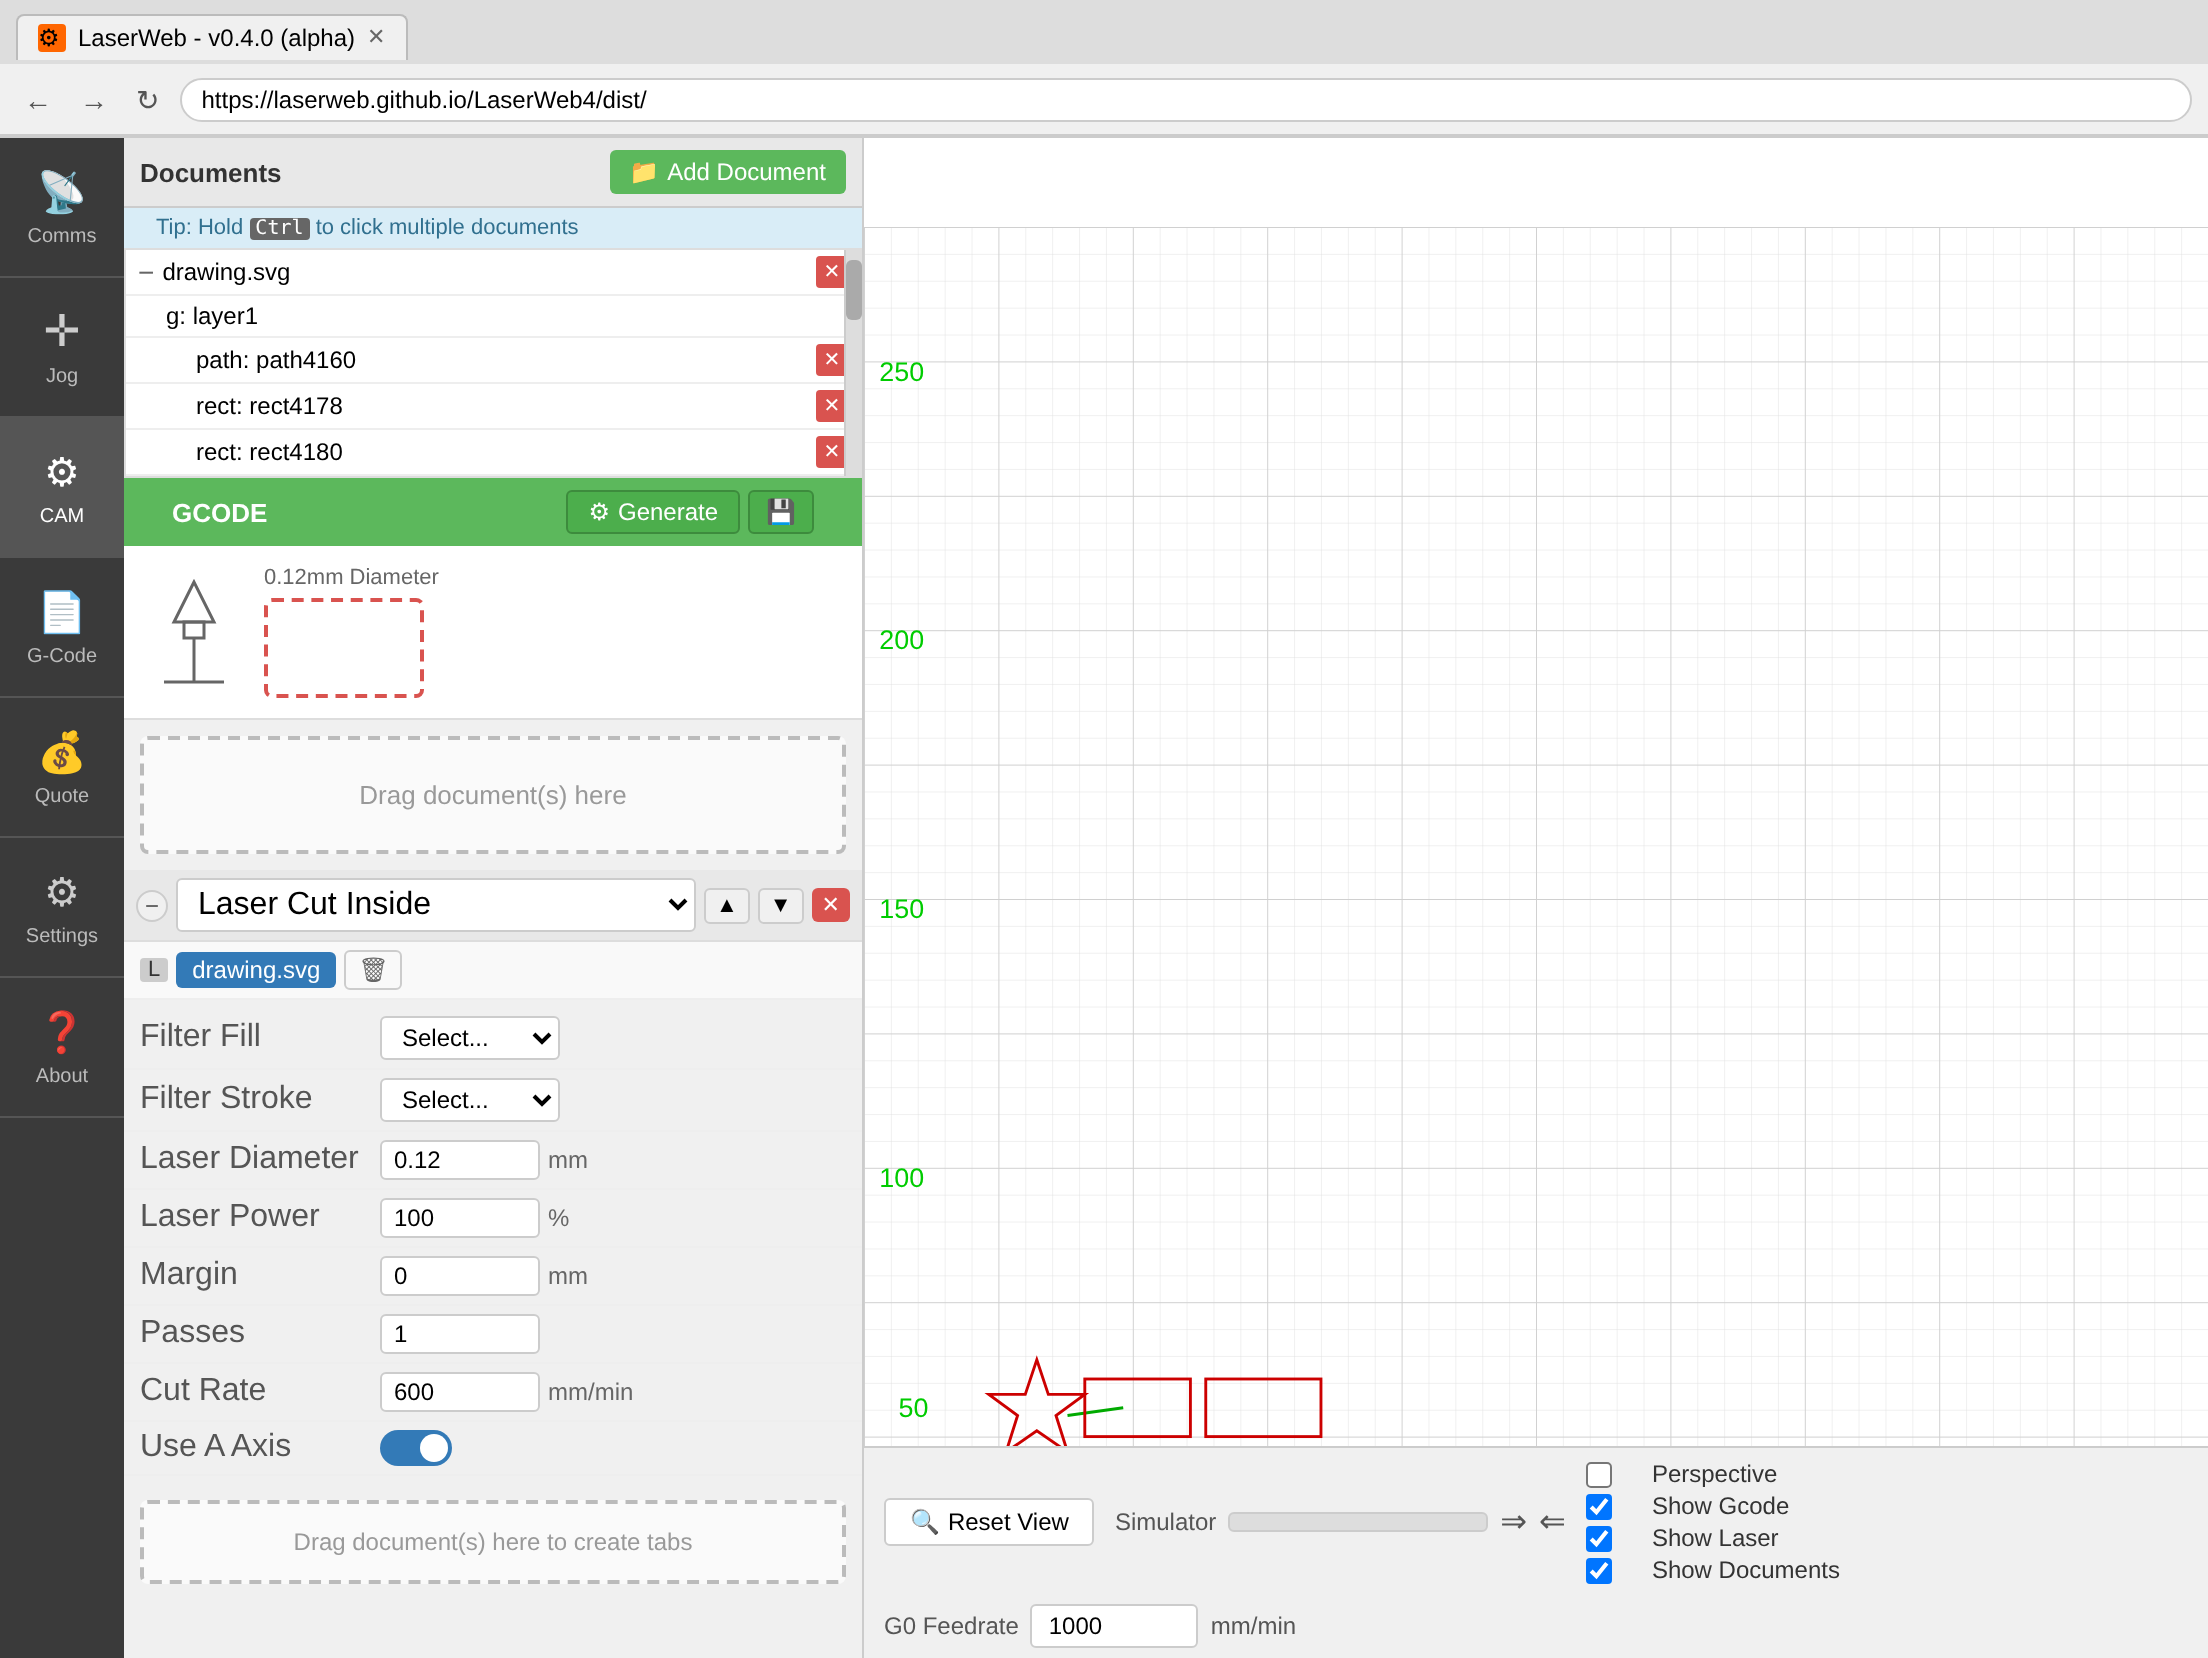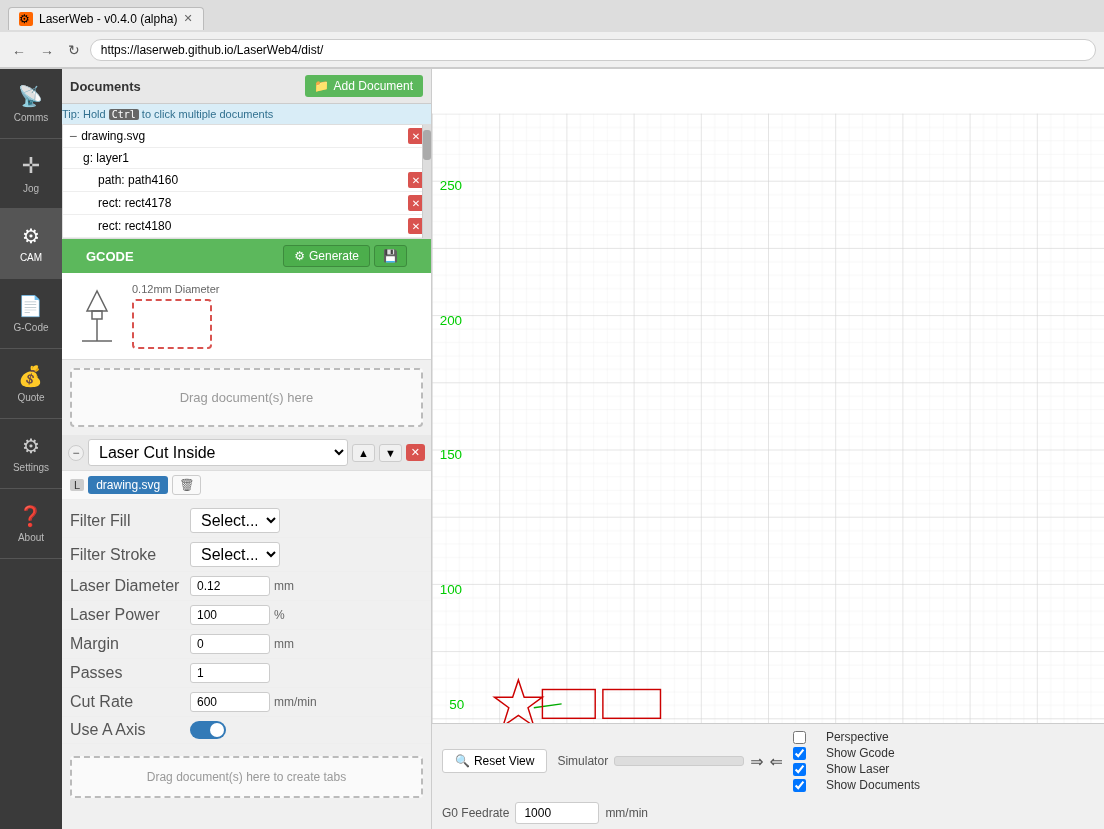--- a/index.html
+++ b/index.html
@@ -26,21 +26,21 @@
     .sidebar-icon { font-size: 20px; }
     .sidebar-label { font-size: 10px; color: #bbb; }
 
     
     .main-panel { width: 370px; background: #f0f0f0; display: flex; flex-direction: column; overflow-y: auto; border-right: 1px solid #ccc; }
 
     
     .section-header { display: flex; justify-content: space-between; align-items: center; padding: 6px 8px; background: #e8e8e8; border-bottom: 1px solid #ccc; }
     .section-title { font-weight: bold; font-size: 13px; color: #333; }
     .btn-green { background: #5cb85c; color: white; border: none; border-radius: 3px; padding: 4px 10px; cursor: pointer; font-size: 12px; display: flex; align-items: center; gap: 4px; }
-    .tip-bar { background: #d9edf7; color: #31708f; padding: 4px 0; font-size: 11px; }
+    .tip-bar { background: #d9edf7; color: #31708f; padding: 4px 16px; font-size: 11px; }
     .tip-bar kbd { background: #666; color: white; border-radius: 2px; padding: 0 3px; font-size: 10px; }
 
     
     .doc-tree { background: white; border: 1px solid #ddd; margin: 0; }
     .doc-tree-item { display: flex; align-items: center; padding: 3px 6px; font-size: 12px; border-bottom: 1px solid #eee; gap: 4px; }
     .doc-tree-item .minus { color: #666; cursor: pointer; font-size: 14px; }
     .doc-tree-item .item-text { flex: 1; }
     .doc-tree-item .remove-btn { background: #d9534f; color: white; border: none; border-radius: 2px; width: 16px; height: 16px; cursor: pointer; font-size: 10px; display: flex; align-items: center; justify-content: center; }
     .doc-indent1 { padding-left: 20px; }
     .doc-indent2 { padding-left: 35px; }
@@ -74,21 +74,21 @@
     .op-file-label { background: #ccc; color: #333; border-radius: 2px; padding: 0 4px; font-size: 11px; }
     .op-file-badge { background: #337ab7; color: white; border-radius: 3px; padding: 2px 8px; font-size: 12px; cursor: pointer; }
     .op-file-trash { background: none; border: 1px solid #ccc; border-radius: 3px; padding: 2px 6px; cursor: pointer; color: #666; font-size: 12px; }
 
     
     .form-section { padding: 4px 0; }
     .form-row { display: flex; align-items: center; padding: 4px 8px; border-bottom: 1px solid #eee; }
     .form-label { width: 120px; color: #555; font-size: 16px; }
     .form-input { border: 1px solid #ccc; border-radius: 3px; padding: 2px 6px; font-size: 12px; width: 80px; }
     .form-unit { color: #666; font-size: 12px; margin-left: 4px; }
-    .form-select { border: 1px solid #ccc; border-radius: 3px; padding: 2px 6px; font-size: 16px; width: 80px; background: white; cursor: pointer; }
+    .form-select { border: 1px solid #ccc; border-radius: 3px; padding: 2px 6px; font-size: 12px; width: 80px; background: white; cursor: pointer; }
     .toggle { width: 36px; height: 18px; background: #337ab7; border-radius: 9px; position: relative; cursor: pointer; display: flex; align-items: center; padding: 2px; }
     .toggle-knob { width: 14px; height: 14px; background: white; border-radius: 50%; margin-left: auto; }
     .toggle-x { color: white; font-size: 9px; position: absolute; right: 4px; top: 50%; transform: translateY(-50%); }
 
     
     .bottom-drag-zone { border: 2px dashed #bbb; border-radius: 4px; margin: 8px; padding: 12px; text-align: center; color: #999; font-size: 12px; background: #fafafa; }
 
     
     .canvas-area { flex: 1; background: white; position: relative; overflow: hidden; }
 

